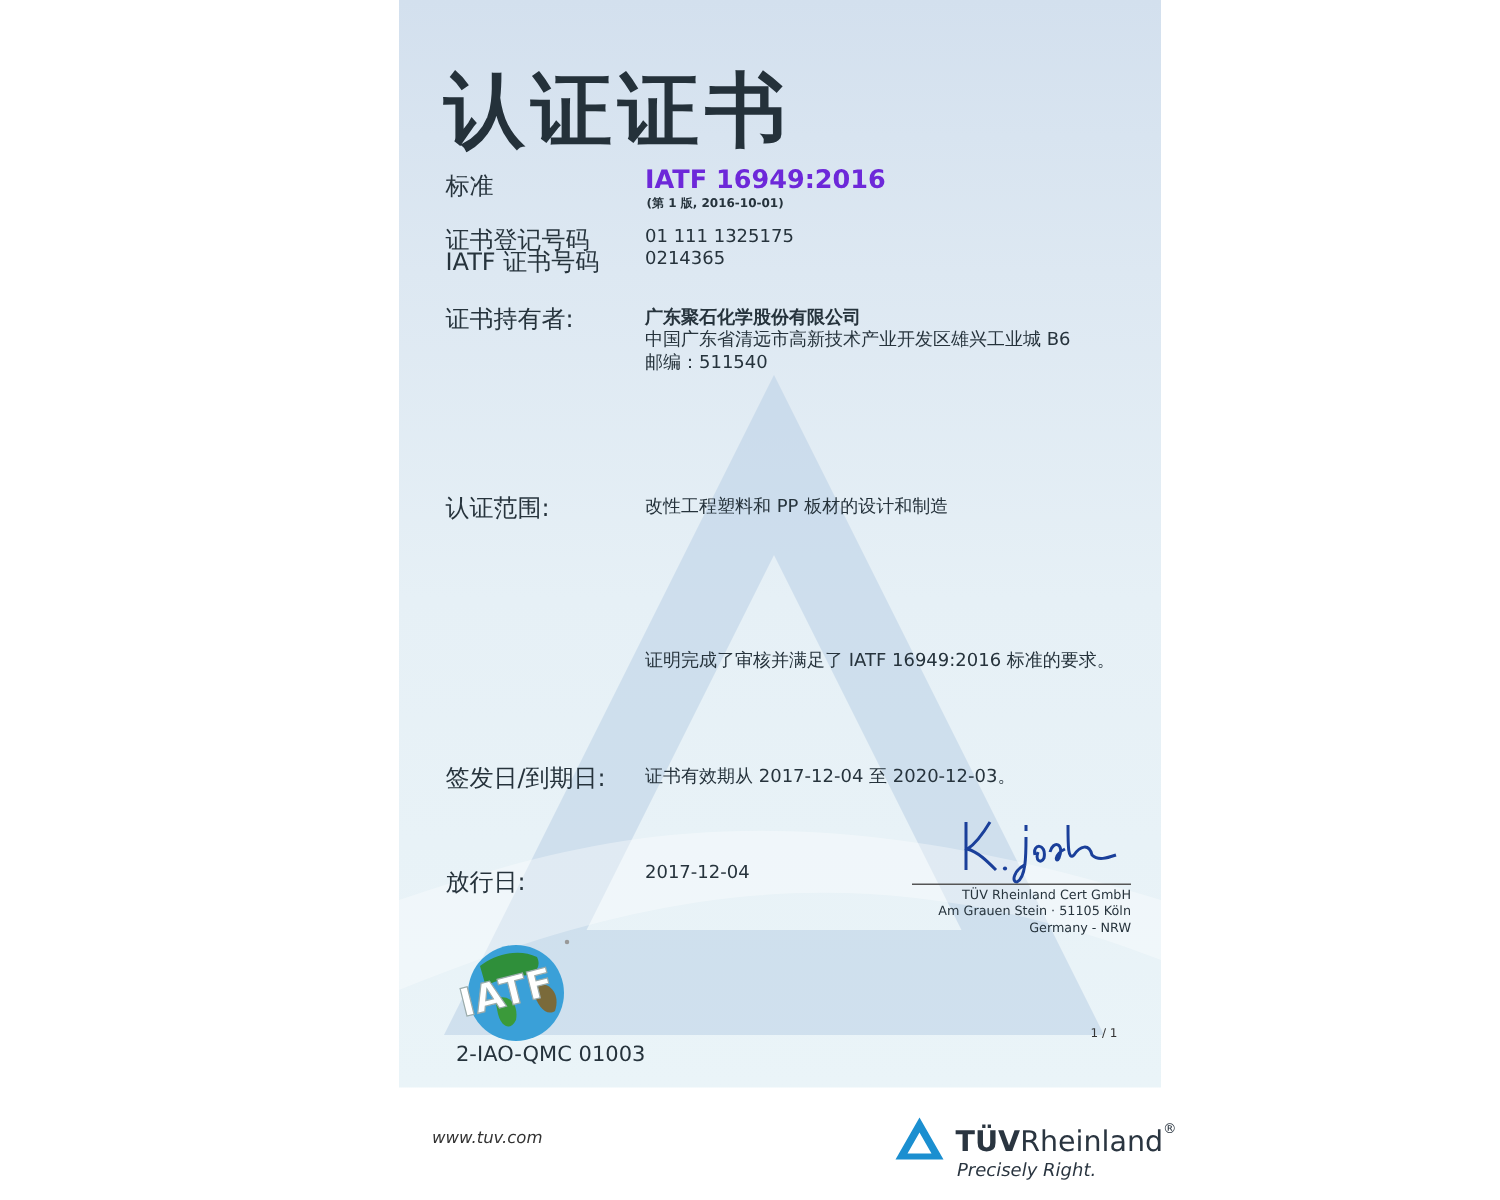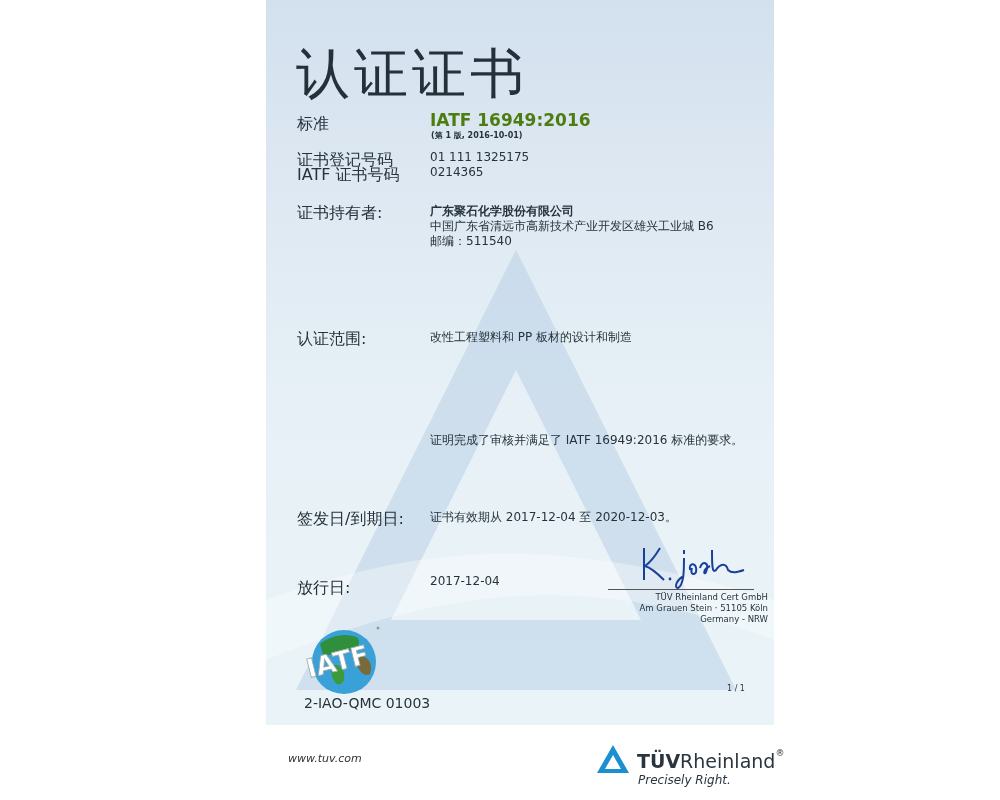--- a/index.html
+++ b/index.html
@@ -1,28 +1,28 @@
 <!DOCTYPE html>
 <html><head>
 <meta charset="utf-8">
 <style>
   html,body{margin:0;padding:0;background:#ffffff;}
   body{width:1000px;height:800px;position:relative;overflow:hidden;font-family:"DejaVu Sans","Liberation Sans",sans-serif;color:#1d2a33;}
   .page{position:absolute;left:266px;top:0;width:508px;height:800px;background:#ffffff;}
   .panel{position:absolute;left:266px;top:0;width:508px;height:725px;
     background:linear-gradient(180deg,#d3e0ee 0%,#dde8f2 25%,#e6f0f6 55%,#eaf4f8 100%);}
   .tri{position:absolute;left:266px;top:0;width:508px;height:725px;overflow:hidden;}
-  .title{position:absolute;left:296px;top:38px;font-size:54px;letter-spacing:4px;color:#24313a;font-weight:normal;}
+  .title{position:absolute;left:296px;top:38px;font-size:54px;letter-spacing:4px;color:#24313a;font-weight:bold;}
   .lbl{position:absolute;left:297px;font-size:16px;color:#26333c;}
   .val{position:absolute;left:430px;font-size:12px;color:#26333c;}
-  .std{position:absolute;left:430px;top:110px;font-size:17px;font-weight:bold;color:#4d7c0f;}
+  .std{position:absolute;left:430px;top:110px;font-size:17px;font-weight:bold;color:#6d28d9;}
   .stdsub{position:absolute;left:431px;top:130px;font-size:8px;font-weight:bold;color:#26333c;}
   .bold{font-weight:bold;text-align:right;}
   .sigline{position:absolute;left:608px;top:589px;width:146px;height:1px;background:#555;}
-  .sigtxt{position:absolute;right:232px;font-size:8.5px;color:#26333c;text-align:center;}
+  .sigtxt{position:absolute;right:246px;font-size:8.5px;color:#26333c;text-align:center;}
   .sig{position:absolute;left:640px;top:540px;}
   .pagenum{position:absolute;left:727px;top:684px;font-size:8px;color:#333;}
   .iatfcode{position:absolute;left:304px;top:695px;font-size:14px;color:#26333c;}
   .logo{position:absolute;left:300px;top:622px;}
   .url{position:absolute;left:288px;top:752px;font-size:11px;color:#333;font-style:italic;}
   .tuvlogo{position:absolute;left:596px;top:744px;}
   .tuvname{position:absolute;left:637px;top:750px;font-size:19px;color:#2a3540;text-align:right;}
   .tuvname b{font-weight:bold;}
   .reg{font-size:9px;vertical-align:top;position:relative;top:-2px;}
   .slogan{position:absolute;left:638px;top:773px;font-size:12px;color:#2a3540;font-style:italic;}

